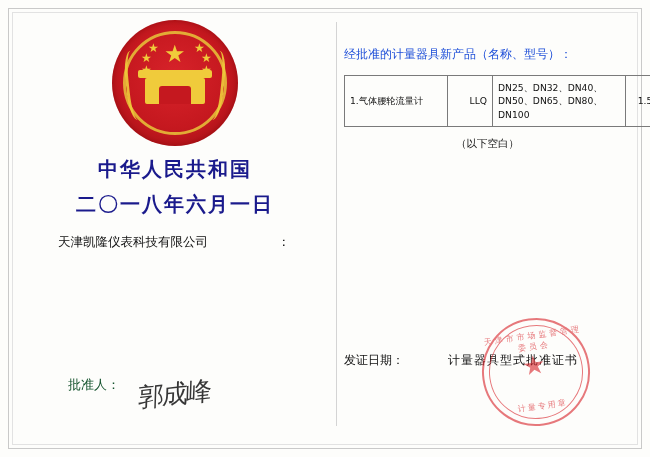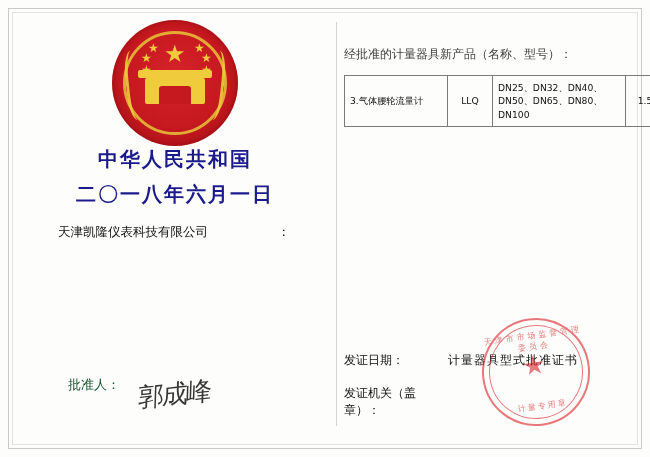--- a/index.html
+++ b/index.html
@@ -134,20 +134,21 @@
   .emblem .wheat-r { right: 14px; transform: rotate(6deg) scaleX(-1); }
 
   .title-main, .title-sub {
     color: #1a1a8c;
     font-family: "DejaVu Sans", sans-serif;
     font-weight: bold;
     letter-spacing: 2px;
   }
   .title-main {
     font-size: 20px;
+    margin-top: 10px;
     font-family: Liberation Serif, serif;
   }
   .title-sub {
     font-size: 20px;
     margin-top: 8px;
   }
 
   .company-line {
     margin-top: 16px;
     font-size: 12.5px;
@@ -236,41 +237,41 @@
 
   
   .right-panel {
     position: absolute;
     left: 344px;
     top: 46px;
     width: 288px;
   }
   .right-title {
     font-size: 12px;
-    color: #404040;
+    color: #1d4ed8;
     font-family: "DejaVu Sans", sans-serif;
     margin-bottom: 12px;
     white-space: nowrap;
   }
   table.prod {
     border-collapse: collapse;
     width: 288px;
     table-layout: fixed;
   }
   table.prod td {
     border: 1px solid #7a7a7a;
     font-size: 9.2px;
     color: #111;
     padding: 5px 5px;
     vertical-align: middle;
     font-family: "DejaVu Sans", sans-serif;
     line-height: 1.45;
   }
   td.c-name { width: 92px; }
-  td.c-model { width: 34px; text-align: center; }
+  td.c-model { width: 34px; text-align: right; }
   td.c-spec { width: 122px; }
   td.c-grade { width: 40px; text-align: center; }
 
   .blank-note {
     margin-top: 10px;
     font-size: 10.5px;
     color: #111;
     font-family: "DejaVu Sans", sans-serif;
     padding-left: 112px;
   }
@@ -388,38 +389,35 @@
   </div>
 
   <div class="v-divider"></div>
 
   <div class="right-panel">
     <div class="right-title">经批准的计量器具新产品（名称、型号）：</div>
 
     <table class="prod">
       <tbody>
           <tr>
-        <td class="c-name">3.气体腰轮流量计</td>
+        <td class="c-name">1.气体腰轮流量计</td>
         <td class="c-model">LLQ</td>
         <td class="c-spec">DN25、DN32、DN40、DN50、DN65、DN80、DN100</td>
         <td class="c-grade">1.5 级</td>
       </tr>
     </tbody>
       </table>
 
+    <div class="blank-note">（以下空白）</div>
   </div>
 
   <div class="issue-block">
     <div class="issue-row">
       <div class="issue-label">发证日期：</div>
       <div class="issue-value">计量器具型式批准证书</div>
-    </div>
-    <div class="issue-row">
-      <div class="issue-label">发证机关（盖章）：</div>
-      <div class="issue-value"></div>
     </div>
   </div>
 
   <div class="seal">
     <div class="seal-inner"></div>
     <div class="seal-top-text">天津市市场监督管理委员会</div>
     <div class="seal-star">★</div>
     <div class="seal-bottom-text">计量专用章</div>
   </div>
 

